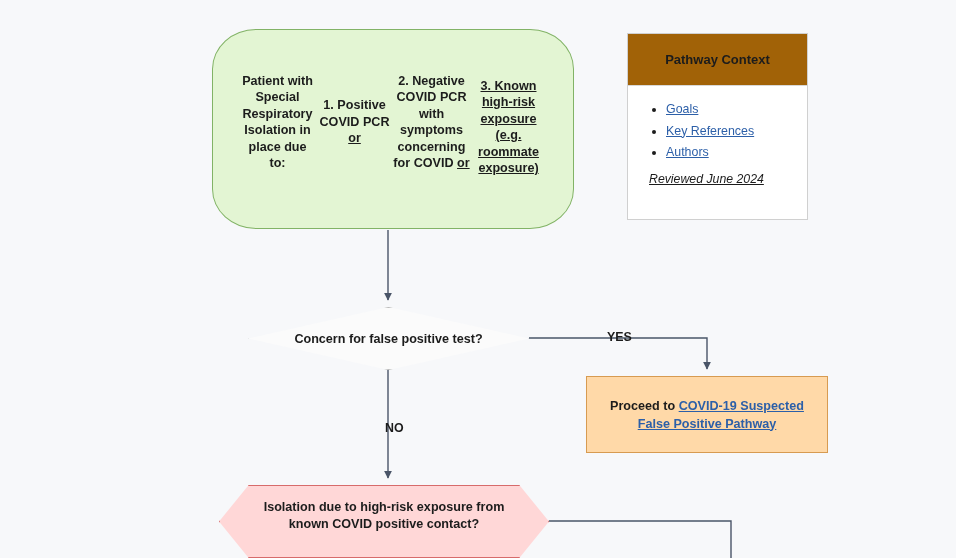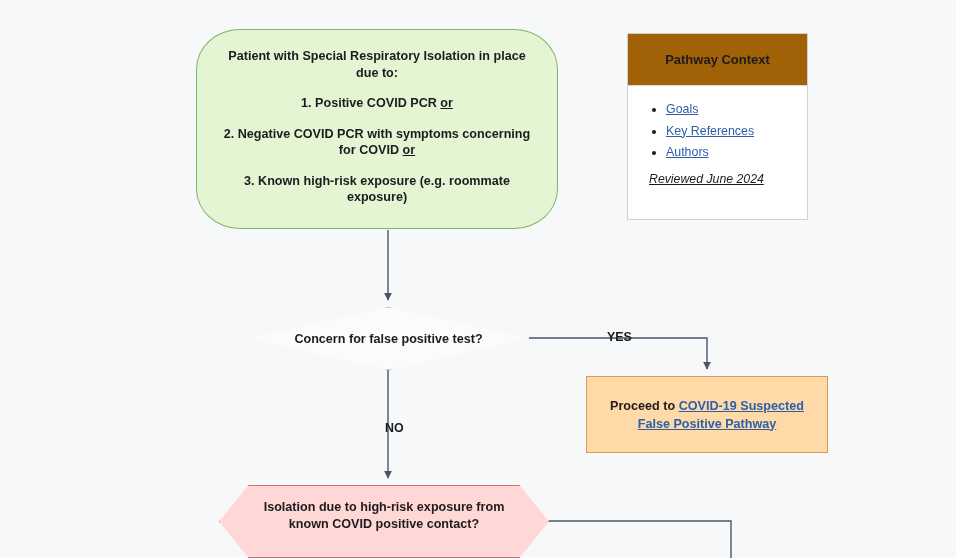--- a/index.html
+++ b/index.html
@@ -24,44 +24,44 @@
     position: absolute;
     left: 0; top: 0;
     width: 956px;
     height: 558px;
     pointer-events: none;
   }
 
   
   .start-node {
     position: absolute;
-    left: 196px;
+    left: 212px;
     top: 29px;
     width: 362px;
     height: 200px;
     background: #e3f5d3;
     border: 1.6px solid #82b366;
     border-radius: 44px / 40px;
     box-sizing: border-box;
     display: flex;
-    flex-direction: column;
+    flex-direction: row;
     align-items: center;
     justify-content: center;
     padding: 12px 26px;
   }
   .start-node .line {
     text-align: center;
     font-size: 12.6px;
     font-weight: bold;
     color: #1c1c1c;
     line-height: 16.5px;
     margin: 0 0 14px 0;
     width: 100%;
   }
-  .start-node .line:last-child { margin-bottom: 4px; }
+  .start-node .line:last-child { margin-bottom: 4px; text-decoration: underline; }
   .u { text-decoration: underline; }
 
   
   .context-card {
     position: absolute;
     left: 627px;
     top: 33px;
     width: 181px;
     height: 187px;
     background: #ffffff;

